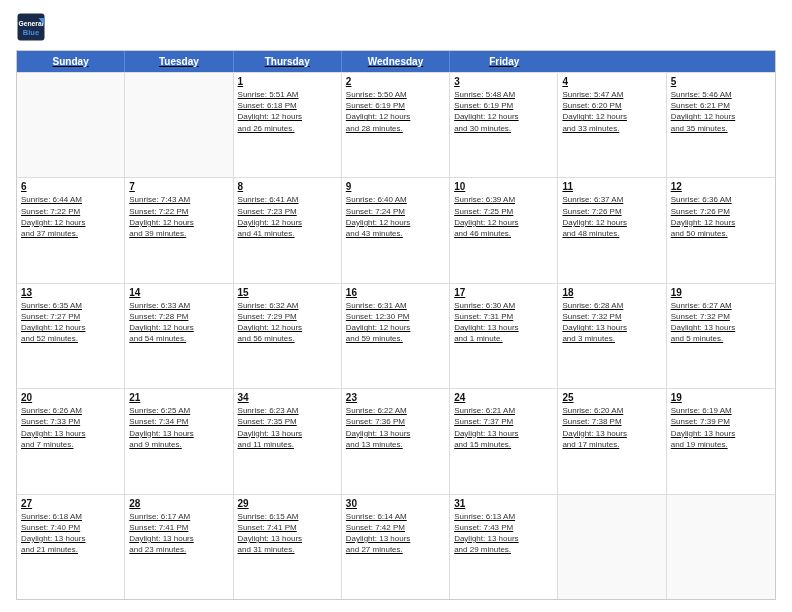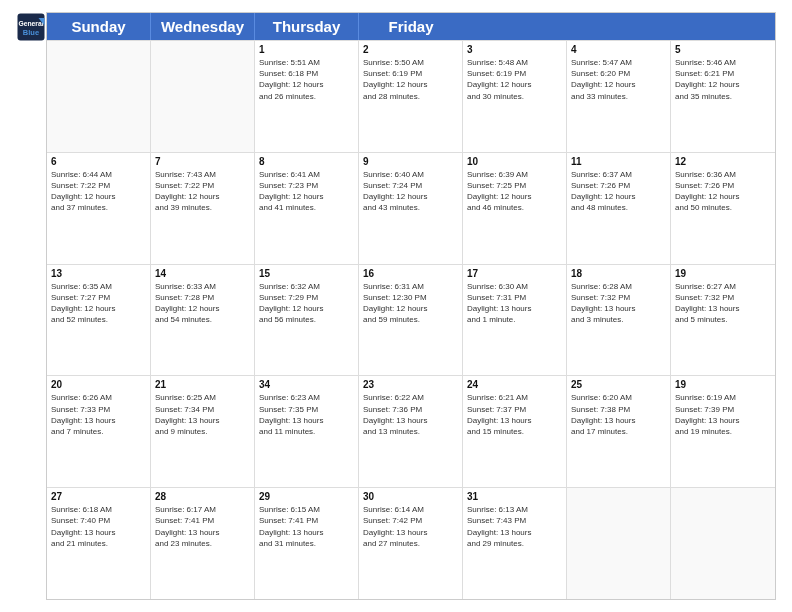--- a/index.html
+++ b/index.html
@@ -8,20 +8,22 @@
       background: #fff;
       width: 792px;
       height: 612px;
       overflow: hidden;
     }
     .page {
       width: 792px;
       height: 612px;
       padding: 12px 16px;
       display: flex;
+      flex-direction: column;
+      text-decoration: underline;
     }
     .header {
       display: flex;
       justify-content: space-between;
       align-items: flex-start;
       margin-bottom: 8px;
     }
     .logo {
       display: flex;
       align-items: center;
@@ -51,21 +53,21 @@
       flex-direction: column;
       border: 1px solid #ccc;
     }
     .cal-header {
       display: grid;
       grid-template-columns: repeat(7, 1fr);
       background: #3a6bc4;
     }
     .cal-header-cell {
       color: white;
-      font-size: 15px;
+      font-size: 10px;
       font-weight: bold;
       text-align: center;
       padding: 5px 2px;
       border-right: 1px solid #5a8be0;
     }
     .cal-header-cell:last-child { border-right: none; }
     .cal-body {
       flex: 1;
       display: grid;
       grid-template-rows: repeat(5, 1fr);
@@ -114,22 +116,23 @@
     </div>
     <div class="title-area">
       <div class="month-title"></div>
       <div class="location"></div>
     </div>
   </div>
 
   <div class="calendar">
     <div class="cal-header">
     <div class="cal-header-cell">Sunday</div>
+        <div class="cal-header-cell">Tuesday</div>
+        <div class="cal-header-cell">Thursday</div>
         <div class="cal-header-cell">Wednesday</div>
-        <div class="cal-header-cell">Thursday</div>
         <div class="cal-header-cell">Friday</div>
       </div>
     <div class="cal-body">
     <div class="cal-row">
           <div class="cal-cell empty"></div>
           <div class="cal-cell empty"></div>
           <div class="cal-cell">
             <span class="day-num">1</span>
             <span class="cell-line">Sunrise: 5:51 AM</span>
             <span class="cell-line">Sunset: 6:18 PM</span>

